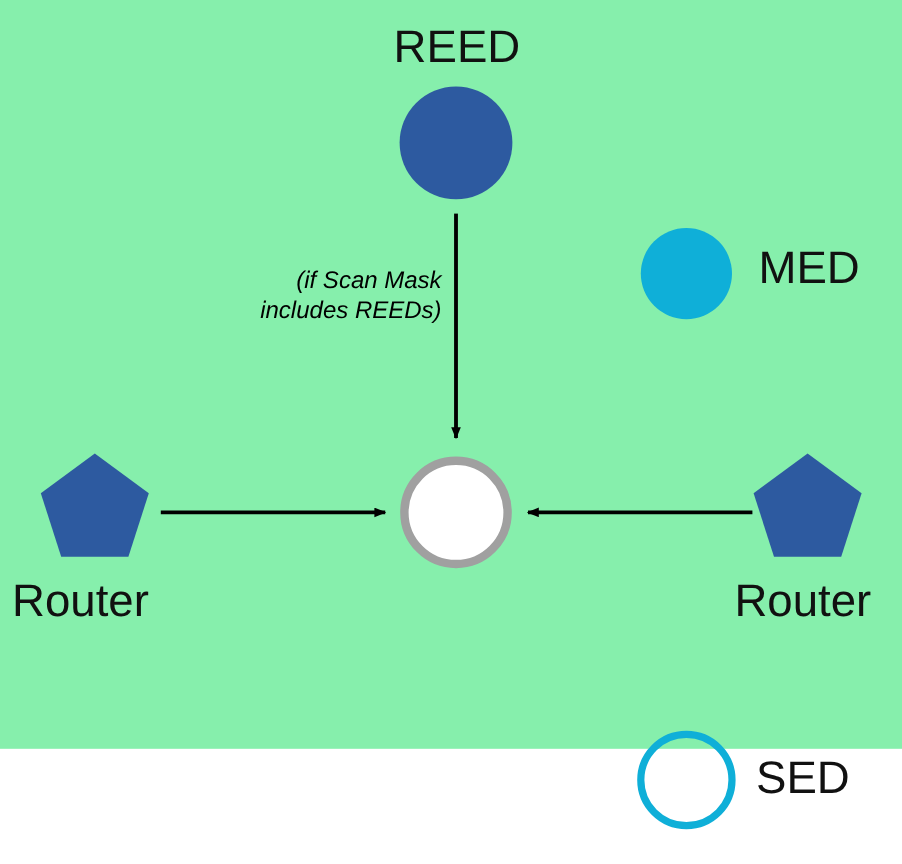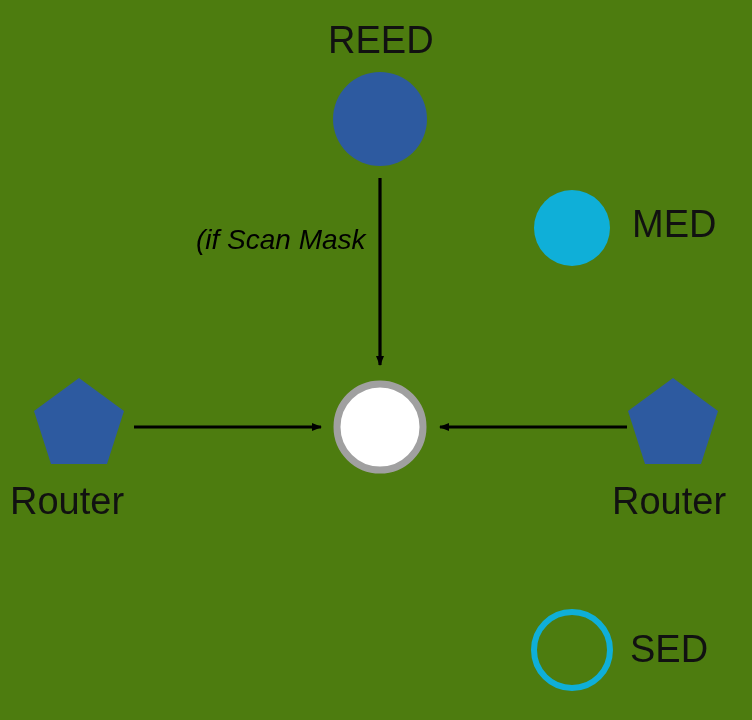--- a/index.html
+++ b/index.html
@@ -9,22 +9,22 @@
   }
   body {
     width: 752px;
     height: 720px;
     font-family: "Liberation Sans", sans-serif;
     overflow: hidden;
   }
   #diagram-root {
     position: relative;
     width: 752px;
-    height: 720px;
-    background: #4d7c0f;
+    height: 624px;
+    background: #86efac;
   }
   #diagram-svg {
     position: absolute;
     top: 0;
     left: 0;
     width: 752px;
     height: 720px;
     display: block;
   }
   .node-label {
@@ -33,25 +33,25 @@
     font-size: 38px;
     color: #111111;
     white-space: nowrap;
     letter-spacing: 0px;
     line-height: 1;
   }
   .edge-label {
     position: absolute;
     font-family: "Liberation Sans", sans-serif;
     font-style: italic;
-    font-size: 28px;
+    font-size: 20px;
     color: #000000;
     white-space: nowrap;
     line-height: 1.25;
-    text-align: left;
+    text-align: right;
   }
   #label-reed   { left: 328px; top: 21px; }
   #label-med    { left: 632px; top: 205px; }
   #label-sed    { left: 630px; top: 630px; }
   #label-router-left  { left: 10px;  top: 482px; }
   #label-router-right { left: 612px; top: 482px; }
   #label-scan-mask { left: 196px; top: 222px; width: 172px; }
   #label-parent-response { left: 135px; top: 390px; }
 </style>
 </head>
@@ -90,16 +90,17 @@
   <div class="node-label" id="label-med">MED</div>
 
   <div class="node-label" id="label-sed">SED</div>
 
   <div class="node-label" id="label-router-left">Router</div>
 
   <div class="node-label" id="label-router-right">Router</div>
 
   <div class="edge-label" id="label-scan-mask">
     <div>(if Scan Mask</div>
+    <div>includes REEDs)</div>
   </div>
 
 
 </div>
 
 </body></html>

